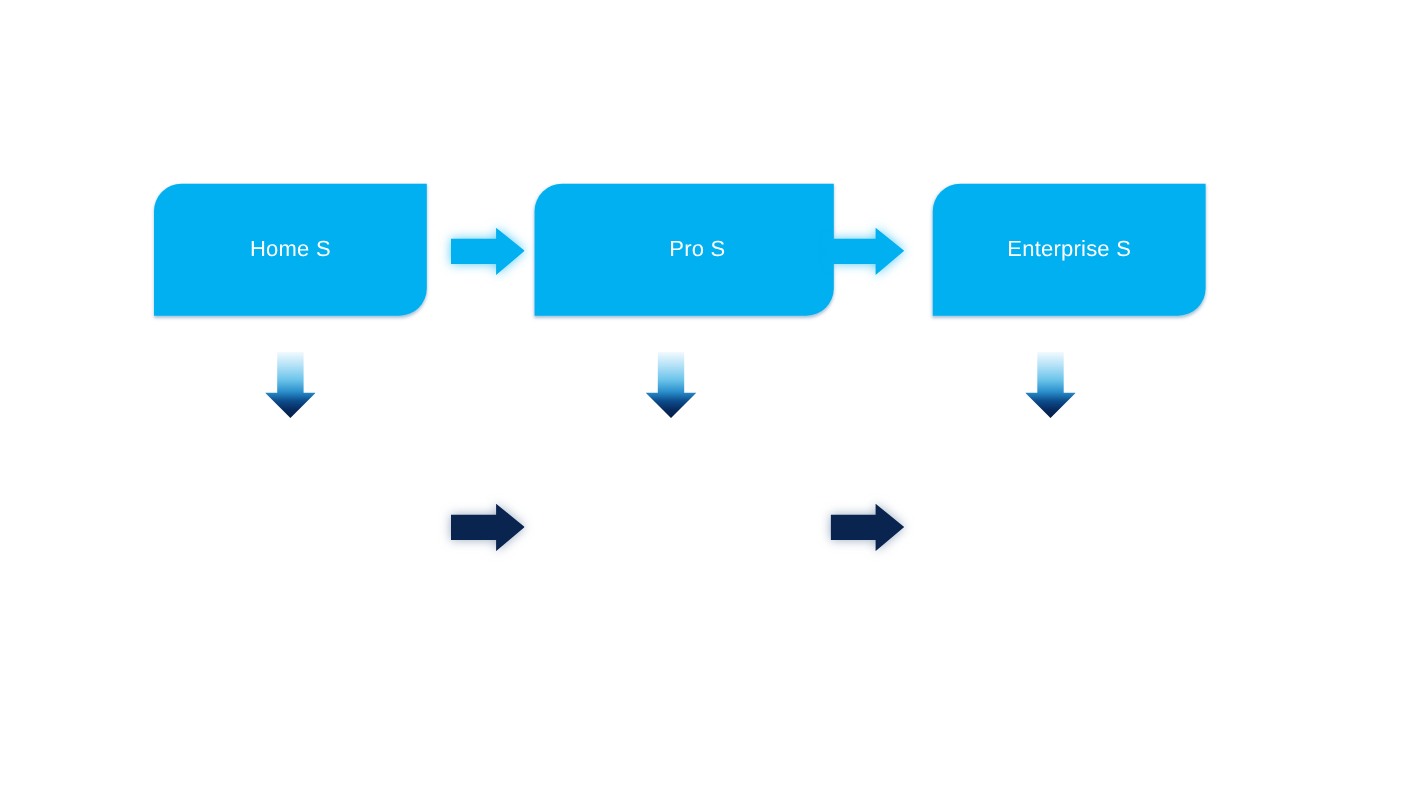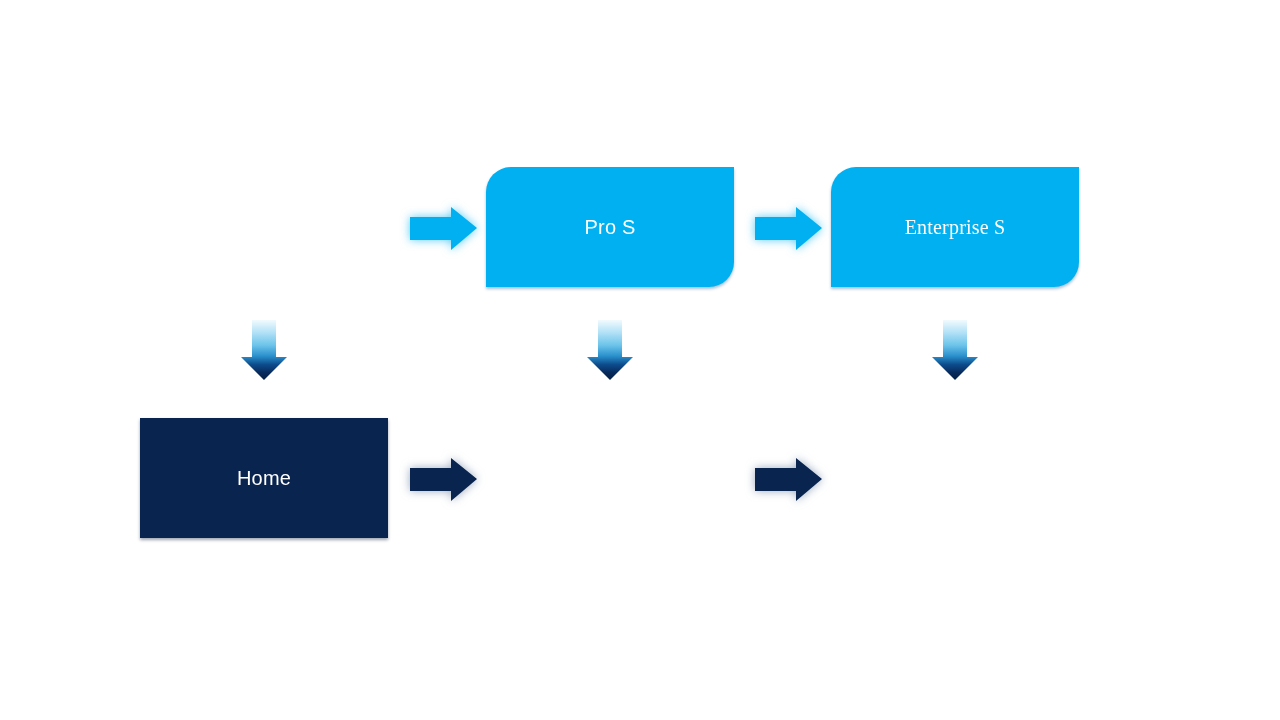--- a/index.html
+++ b/index.html
@@ -66,30 +66,33 @@
       #f2fafe 0%,
       #b5e2f7 20%,
       #6cc4ea 42%,
       #2a90cc 60%,
       #0d4d8d 74%,
       #07295c 88%,
       #041f44 100%);
   }
   
   .col-0 { left: 140px; }
-  .col-1 { left: 486px; }
-  .col-2 { left: 831px; font-family: Liberation Serif, serif; }
+  .col-1 { left: 486px; padding-left: 24px; }
+  .col-2 { left: 848px; }
   .row-top { top: 167px; }
   .row-bottom { top: 418px; }
 </style>
 </head>
 <body>
 
 <div class="canvas">
 
+  <div class="box box-top col-0 row-top">
+    <span>Home S</span>
+  </div>
   <div class="box box-top col-1 row-top">
     <span>Pro S</span>
   </div>
   <div class="box box-top col-2 row-top">
     <span>Enterprise S</span>
   </div>
 
   <div class="h-arrow light" style="left:410px; top:207px;">
     <div class="shape"></div>
   </div>
@@ -100,23 +103,20 @@
   <div class="d-arrow" style="left:241px; top:320px;">
     <div class="shape"></div>
   </div>
   <div class="d-arrow" style="left:587px; top:320px;">
     <div class="shape"></div>
   </div>
   <div class="d-arrow" style="left:932px; top:320px;">
     <div class="shape"></div>
   </div>
 
-  <div class="box box-bottom col-0 row-bottom">
-    <span>Home</span>
-  </div>
 
   <div class="h-arrow dark" style="left:410px; top:458px;">
     <div class="shape"></div>
   </div>
   <div class="h-arrow dark" style="left:755px; top:458px;">
     <div class="shape"></div>
   </div>
 
 </div>
 

